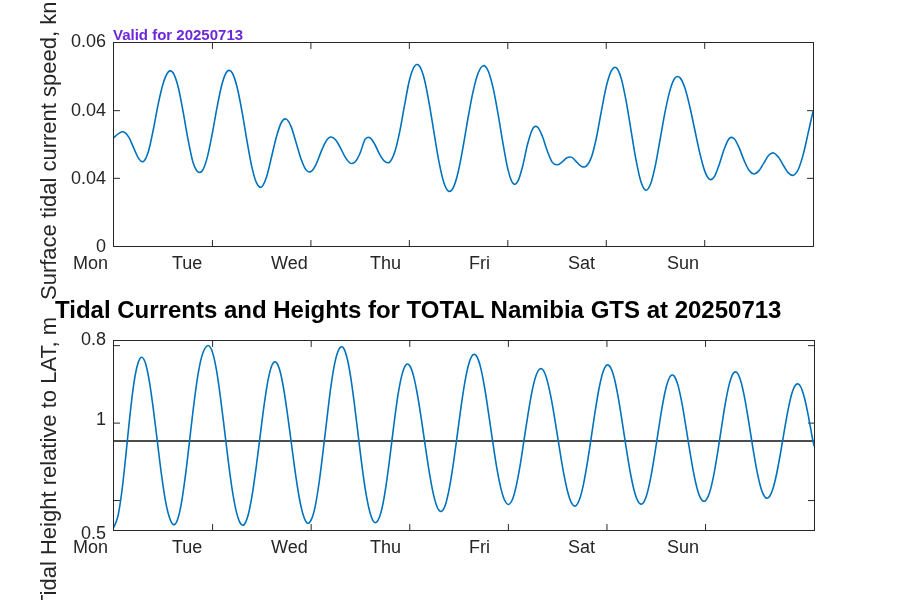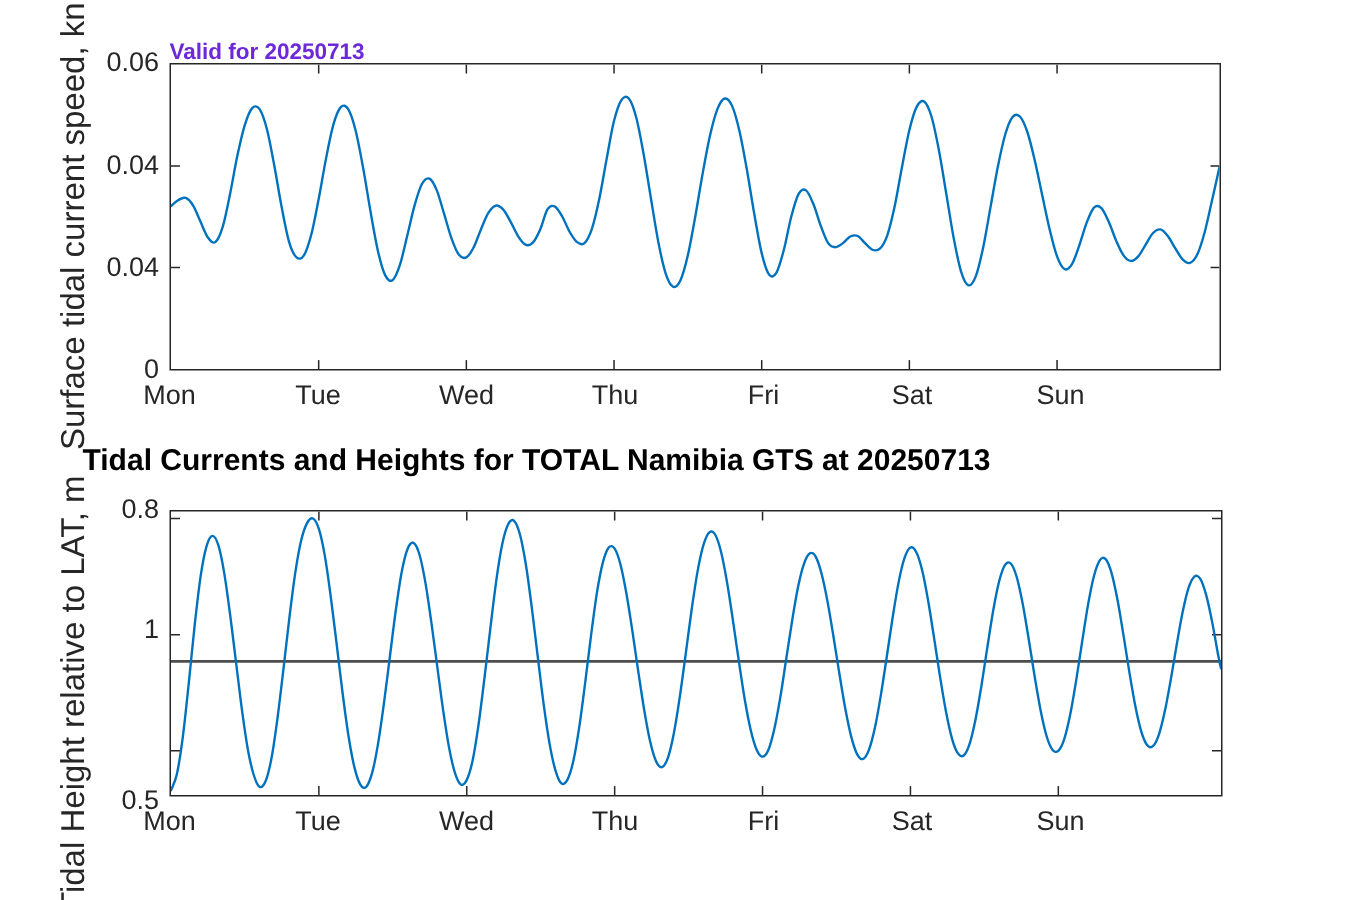--- a/index.html
+++ b/index.html
@@ -21,21 +21,21 @@
     position: absolute;
     font-size: 18px;
     color: #262626;
     white-space: nowrap;
     font-family: "Liberation Sans", sans-serif;
   }
   .tick-y {
     text-align: right;
   }
   .tick-x {
-    text-align: center;
+    text-align: left;
   }
 
   
   .ylabel {
     position: absolute;
     font-size: 22px;
     color: #262626;
     white-space: nowrap;
     transform-origin: 0 0;
     transform: rotate(-90deg);
@@ -46,21 +46,21 @@
   .subplot-title {
     position: absolute;
     font-size: 15px;
     font-weight: bold;
     color: #6d28d9;
     text-align: left;
     font-family: "Liberation Sans", sans-serif;
   }
   .main-title {
     position: absolute;
-    font-size: 20px;
+    font-size: 24px;
     font-weight: bold;
     color: #000000;
     white-space: nowrap;
     font-family: "Liberation Sans", sans-serif;
   }
 
   
   .axes {
     position: absolute;
     border: 1px solid #262626;

